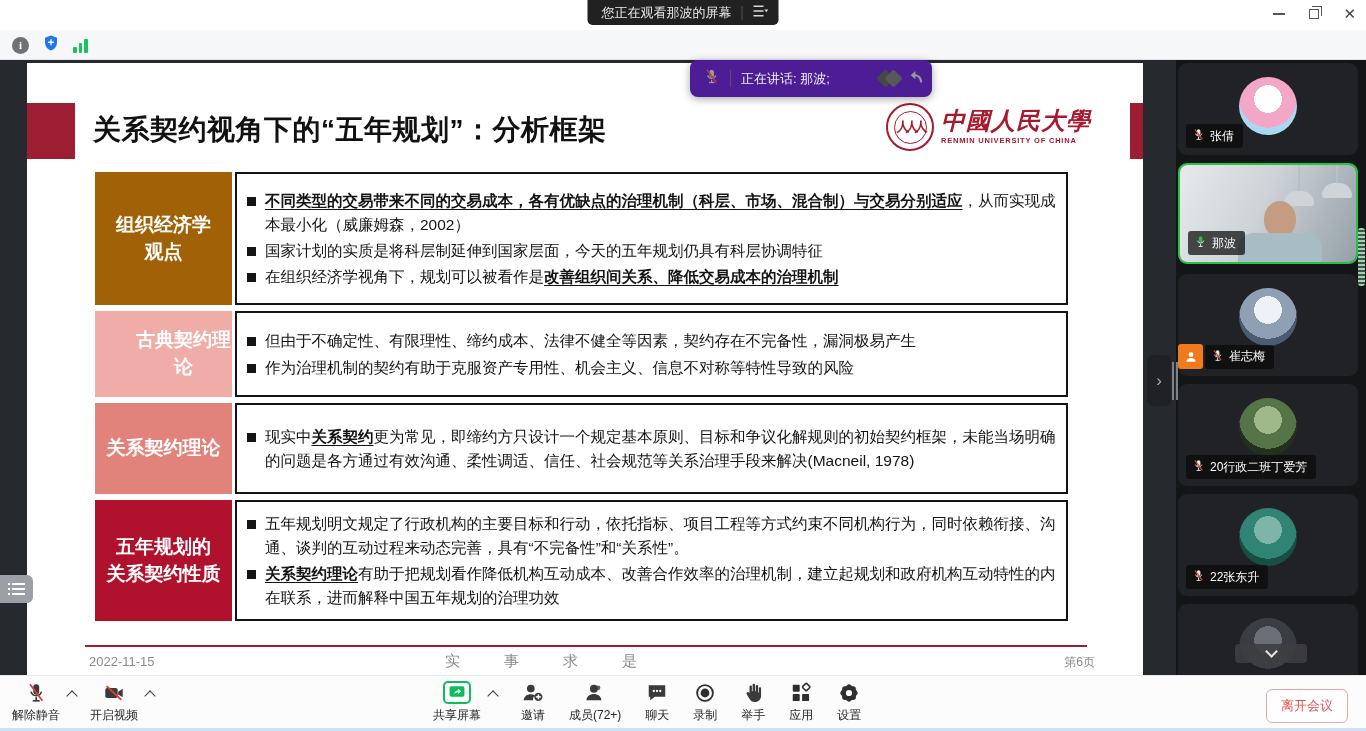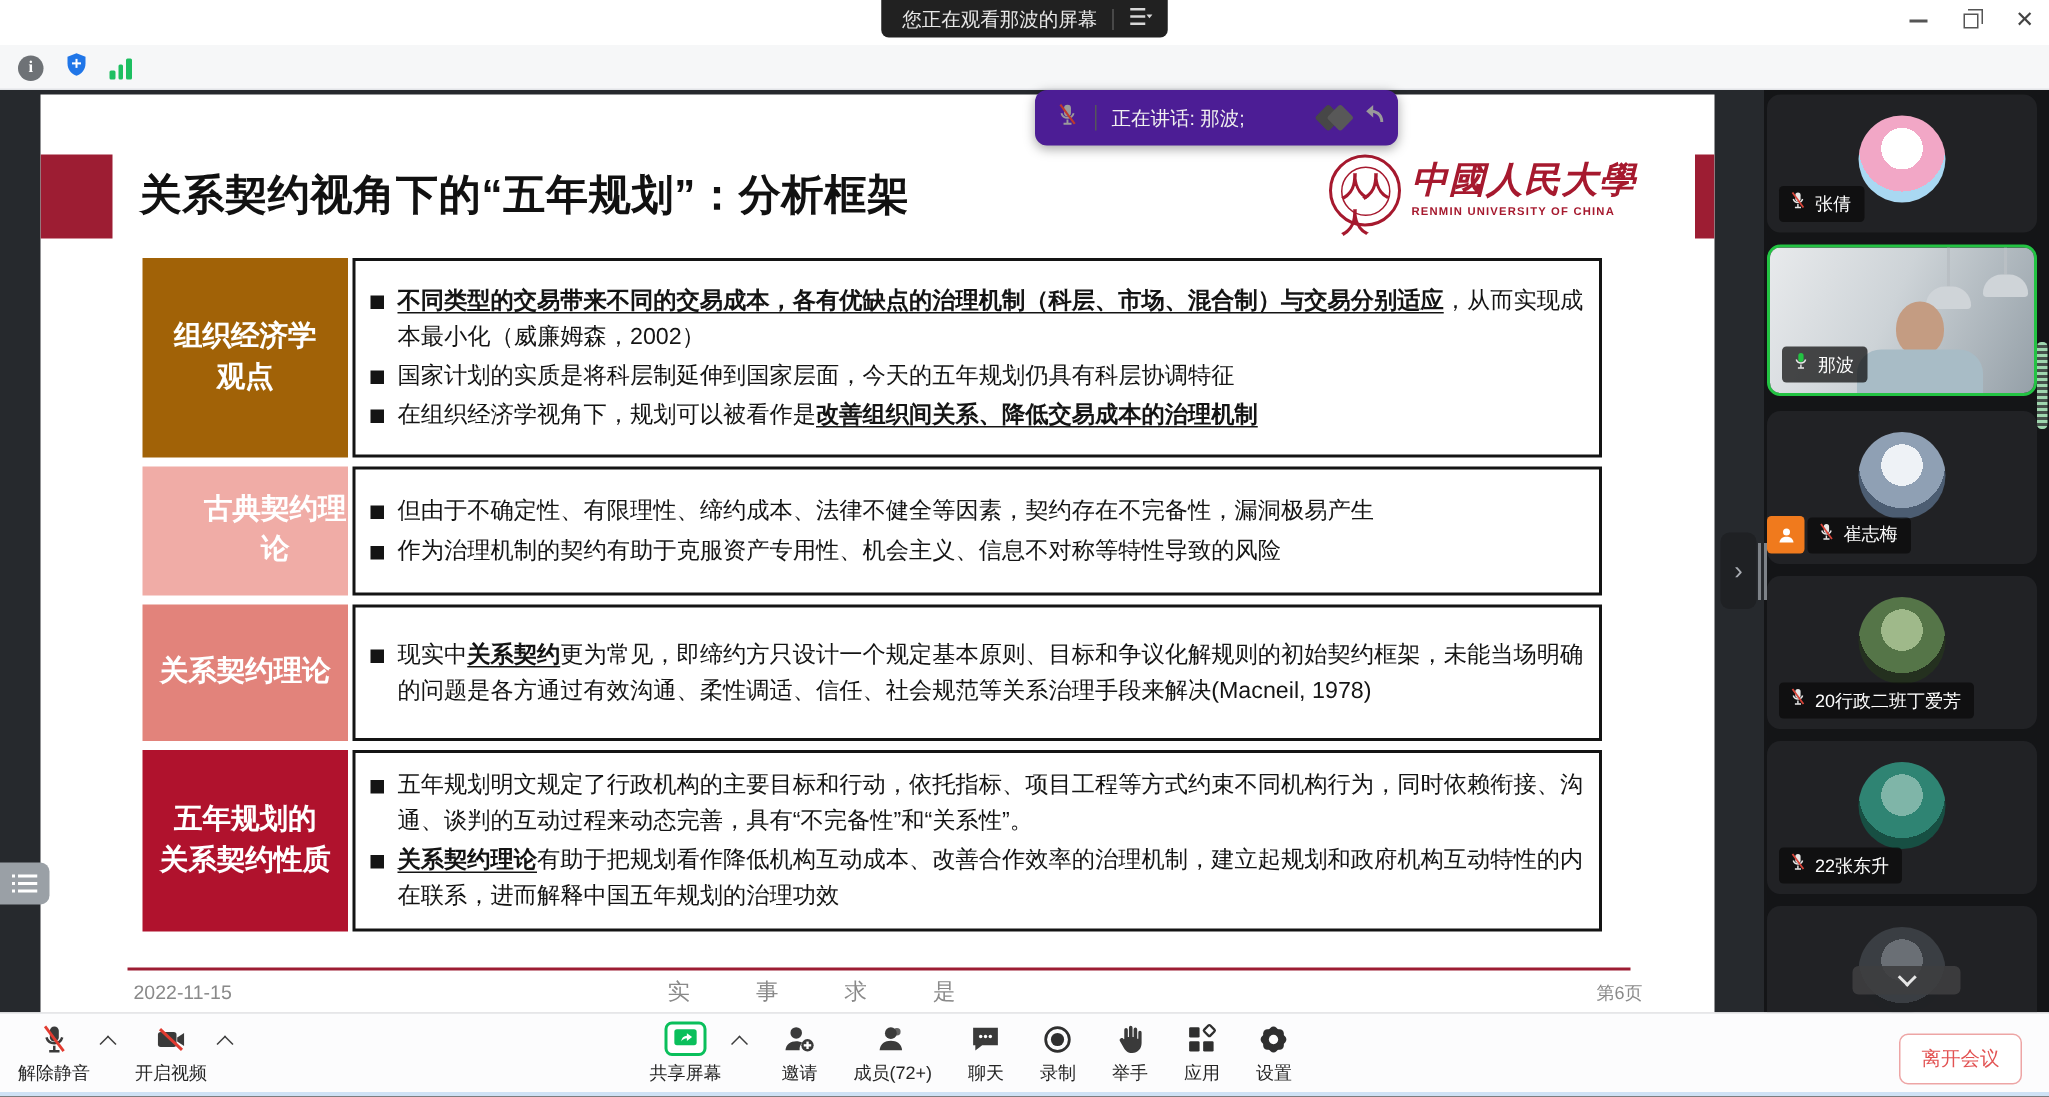--- a/index.html
+++ b/index.html
@@ -49,21 +49,21 @@
   .main { position:absolute; top:60px; left:0; width:1176px; height:615px; background:#26292d; }
   .slide { position:absolute; left:27px; top:3px; width:1116px; height:612px; background:#ffffff; overflow:hidden; }
 
   .red-sq { position:absolute; left:0; top:40px; width:48px; height:56px; background:#9d1d33; }
   .red-bar-r { position:absolute; right:0; top:40px; width:13px; height:56px; background:#9d1d33; }
   .slide-title { position:absolute; left:66px; top:48px; font-size:28px; font-weight:bold; color:#111; letter-spacing:0.5px; }
 
   .logo { position:absolute; right:52px; top:40px; display:flex; align-items:center; gap:7px; }
   .seal { width:48px; height:48px; border:2.4px solid #a6192e; border-radius:50%; position:relative; display:grid; place-items:center; }
   .seal-inner { width:33px; height:33px; border:1.3px solid #a6192e; border-radius:50%; display:grid; place-items:center;
-    color:#a6192e; font-size:18px; font-weight:bold; letter-spacing:-4px; font-family:"Liberation Serif", serif; }
+    color:#a6192e; font-size:13px; font-weight:bold; letter-spacing:-4px; font-family:"Liberation Serif", serif; }
   .logo-txt { display:flex; flex-direction:column; }
   .logo-cn { color:#a6192e; font-size:24px; font-weight:bold; font-family:"Liberation Serif", serif; letter-spacing:1px; line-height:1.05;font-style:italic; }
   .logo-en { color:#a6192e; font-size:7.5px; font-weight:bold; letter-spacing:0.8px; margin-top:2px; }
 
   .trow { position:absolute; left:68px; width:1000px; display:flex; }
   .tlabel { width:137px; flex:none; display:flex; flex-direction:column; align-items:center; justify-content:center;
     color:#fff; font-weight:bold; font-size:19px; line-height:1.4; text-align:center; }
   .tcontent { margin-left:3px; width:833px; border:2px solid #141414; background:#fff; padding:7px 10px 6px 10px;
     display:flex; flex-direction:column; justify-content:center; gap:2px; }
   .bullet { display:flex; gap:9px; }

